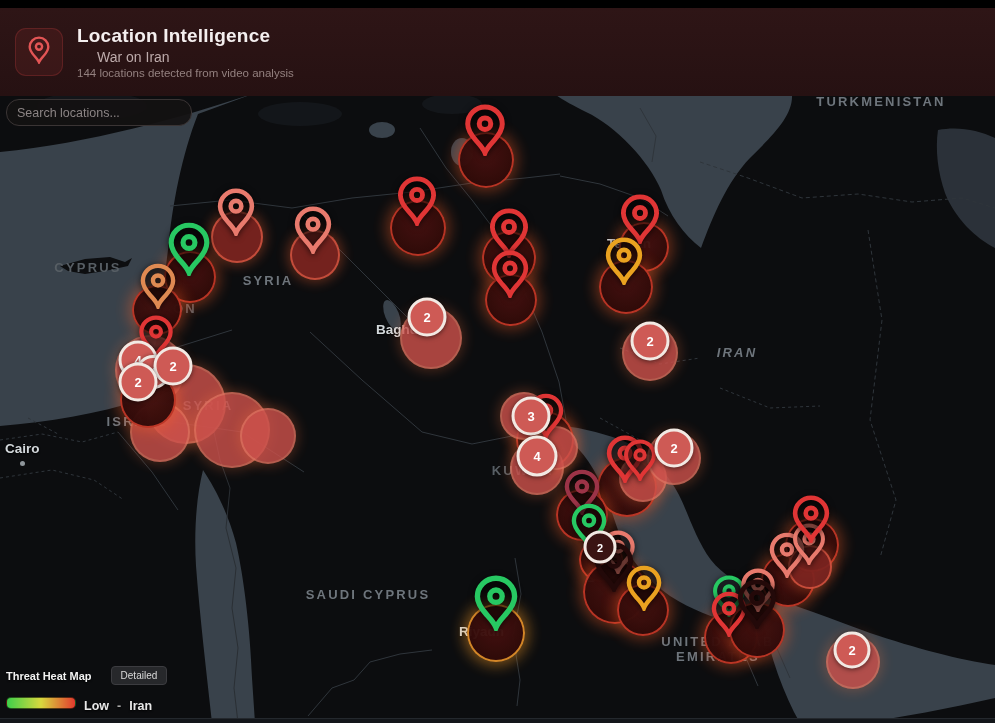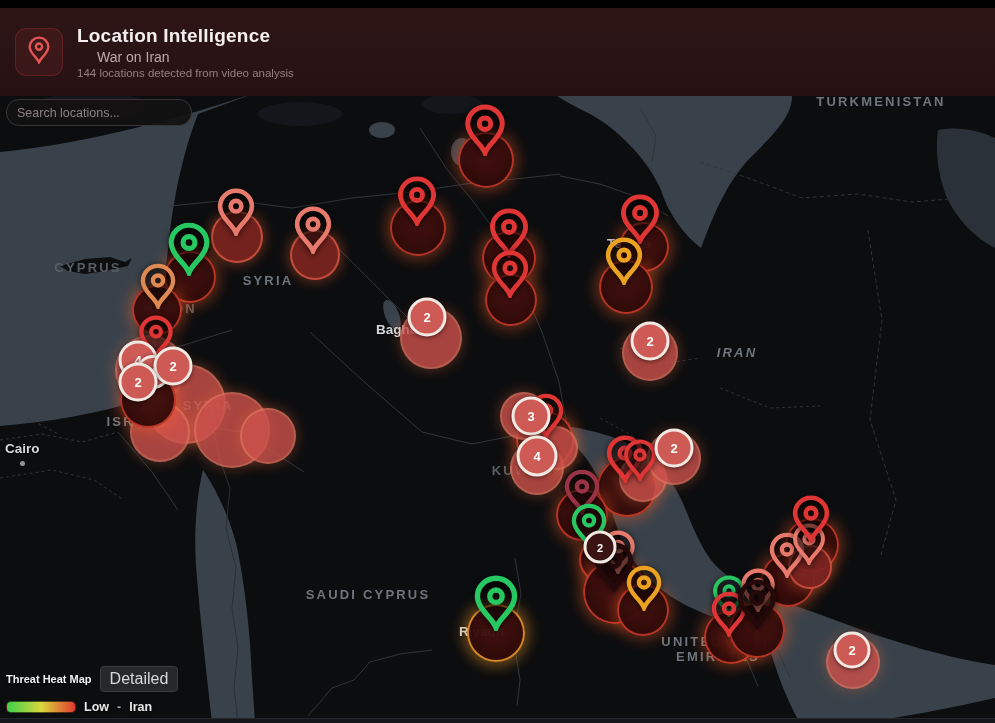--- a/index.html
+++ b/index.html
@@ -45,25 +45,25 @@
   
   .search{position:absolute;left:6px;top:11px;width:186px;height:27px;z-index:40;
     background:rgba(19,17,17,.92);border:1px solid #3a3434;border-radius:13px;
     color:#9b9393;font-size:12.5px;padding:0 10px;box-sizing:border-box;outline:none;font-family:"Liberation Sans",sans-serif;}
   .search::placeholder{color:#8b8484;}
 
   
   .legend{position:absolute;left:6px;top:578px;z-index:40;}
   .legend-row1{display:flex;align-items:center;gap:8px;}
   .legend-title{color:#f2f2f2;font-size:11px;font-weight:bold;text-shadow:0 1px 2px #000;}
-  .legend-btn{background:rgba(42,42,46,.92);color:#d9d9d9;font-size:16px;padding:3px 9px;
-    border-radius:4px;border:1px solid #3c3c40;cursor:pointer;}
+  .legend-btn{background:rgba(42,42,46,.92);color:#d9d9d9;font-size:10px;padding:3px 9px;
+    border-radius:4px;border:1px solid #3c3c40;cursor:pointer;margin-left:11px;}
   .legend-row2{display:flex;align-items:center;gap:8px;margin-top:8px;}
   .grad-bar{width:68px;height:10px;border-radius:5px;border:1px solid rgba(0,0,0,.6);}
-  .legend-scale{color:#e8e8e8;font-size:12.5px;font-weight:bold;text-shadow:0 1px 2px #000;}
+  .legend-scale{color:#e8e8e8;font-size:12.5px;font-weight:bold;text-shadow:0 1px 2px #000;margin-top:6px;}
   .legend-sep{color:#aaa;}
 
   .bottom-strip{position:absolute;left:0;top:630px;width:995px;height:5px;background:#13161a;border-top:1px solid #24282d;z-index:30;}
 </style>
 </head>
 <body>
 
 <div class="header">
   <div class="icon-tile">
     <span>

